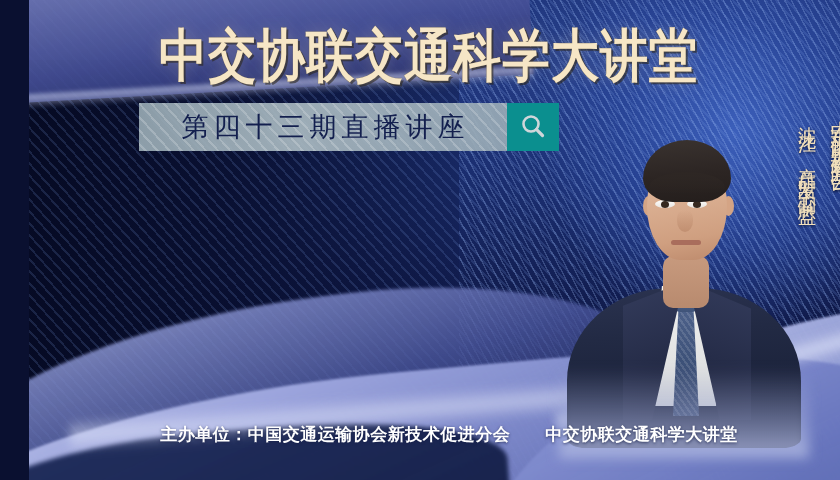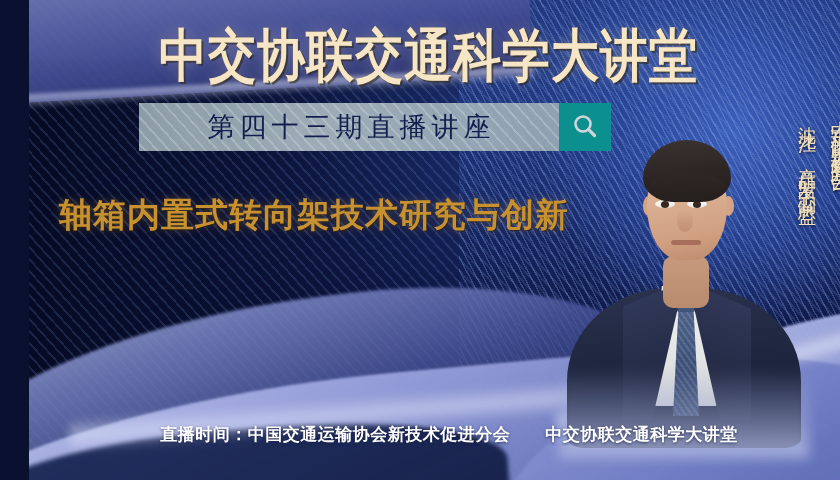--- a/index.html
+++ b/index.html
@@ -301,21 +301,21 @@
       0 0 14px rgba(255,230,180,0.25);
     white-space: nowrap;
     transform: scaleY(1.18);
     transform-origin: left top;
   }
 
   
   .subtitle-bar {
     position: absolute;
     left: 110px; top: 103px;
-    width: 472px; height: 48px;
+    width: 420px; height: 48px;
     display: flex;
     align-items: stretch;
   }
   .subtitle-text-box {
     flex: 1;
     background: linear-gradient(110deg, rgba(150,168,178,0.92) 0%, rgba(168,184,192,0.92) 45%, rgba(150,168,180,0.92) 100%);
     display: flex;
     align-items: center;
     justify-content: center;
     position: relative;
@@ -473,25 +473,24 @@
       <span class="subtitle-text">第四十三期直播讲座</span>
     </div>
     <div class="search-btn">
       <svg width="30" height="30" viewBox="0 0 30 30">
         <circle cx="13" cy="12" r="7.5" fill="none" stroke="#cfd6da" stroke-width="2.6"></circle>
         <line x1="18.4" y1="17.4" x2="24.5" y2="23.5" stroke="#cfd6da" stroke-width="3.2" stroke-linecap="round"></line>
       </svg>
     </div>
   </div>
 
-  <div class="topic-title">轴箱内置式转向架技术研究与创新</div>
 
 
   <div class="v-col v-company">中车株洲电力机车有限公司</div>
   <div class="v-col v-speaker">沈龙江 产品研发中心副总监</div>
 
   <div class="footer">
-    <span>直播时间：中国交通运输协会新技术促进分会</span>
+    <span>主办单位：中国交通运输协会新技术促进分会</span>
     <span class="gap"></span>
     <span>中交协联交通科学大讲堂</span>
   </div>
 
 </div>
 
 </body></html>

